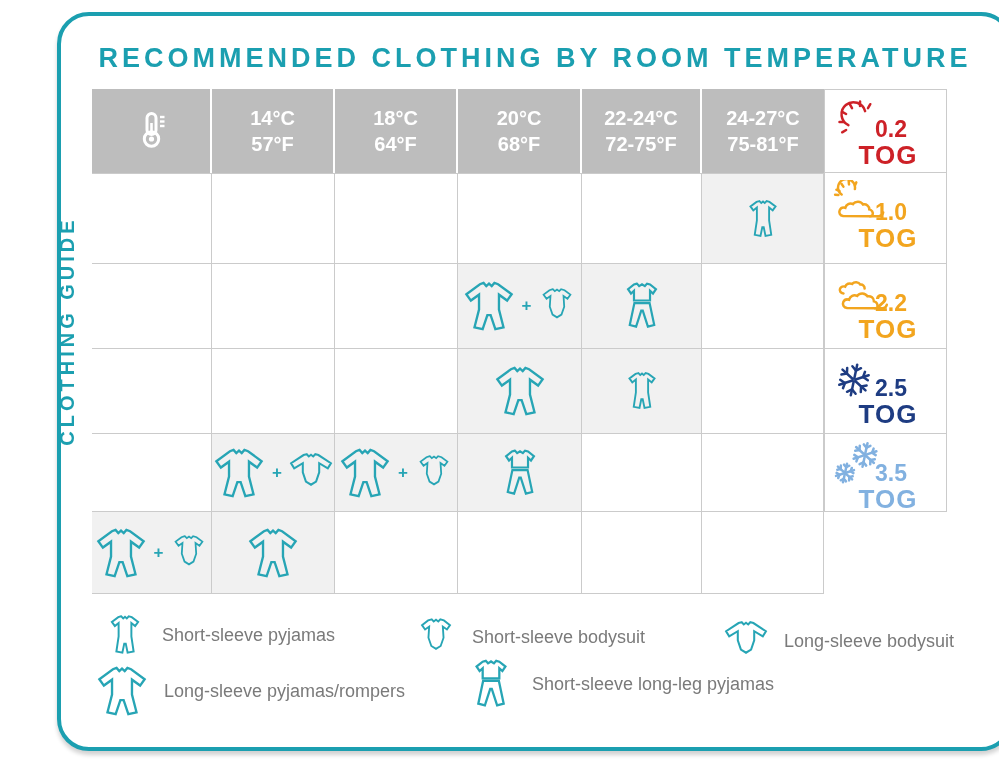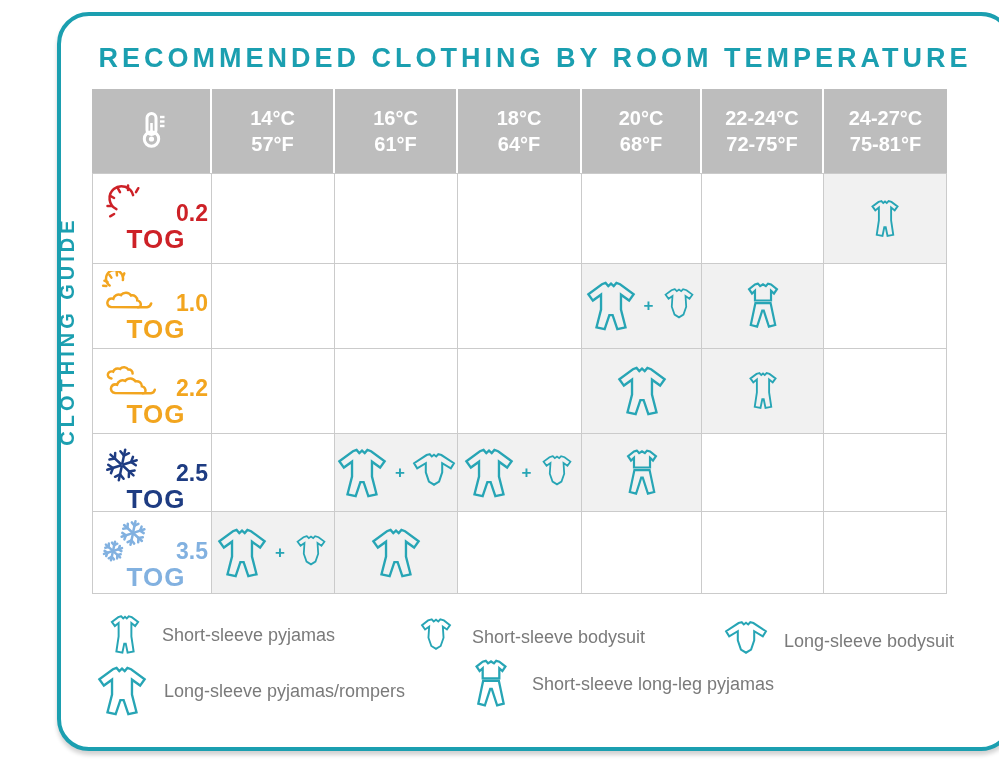--- a/index.html
+++ b/index.html
@@ -18,21 +18,21 @@
       justify-content:center;font-weight:bold;font-size:20px;line-height:26px;
       border-right:2px solid #fff;box-sizing:border-box;}
   .th.last{border-right:none;}
   .td{border-right:1px solid #CBCBCB;border-bottom:1px solid #CBCBCB;box-sizing:border-box;
       display:flex;align-items:center;justify-content:center;gap:3px;background:#fff;}
   .td.first{border-left:1px solid #CBCBCB;}
   .td.toprow{border-top:1px solid #CBCBCB;}
   .td.shade{background:#F1F1F1;}
   .tog-cell{position:relative;}
   .weather{position:absolute;left:8px;top:7px;}
-  .tog-num{position:absolute;left:50px;top:26px;font-size:23px;font-weight:bold;margin-left:33px;}
+  .tog-num{position:absolute;left:50px;top:26px;font-size:23px;font-weight:bold;}
   .tog-word{position:absolute;left:32px;top:50px;width:62px;text-align:center;
             font-size:26px;font-weight:bold;letter-spacing:1px;}
   .plus{color:#27A5B5;font-weight:bold;font-size:17px;margin:0 1px;}
   .garment{color:#27A5B5;flex:0 0 auto;}
   .legend-item{position:absolute;display:flex;align-items:center;gap:13px;
                color:#7A7A7A;font-size:18px;white-space:nowrap;}
 </style>
 </head>
 <body>
 
@@ -70,24 +70,20 @@
   <line x1="21.5" y1="14" x2="21.5" y2="25" stroke-width="2.6"></line>
   <line x1="30" y1="8" x2="34.5" y2="8" stroke-width="2.4"></line>
   <line x1="30" y1="12.5" x2="34.5" y2="12.5" stroke-width="2.4"></line>
   <line x1="30" y1="17" x2="34.5" y2="17" stroke-width="2.4"></line>
  </g>
           </svg>
         </div>
         <div class="th">
     <span>14°C</span>
     <span>57°F</span>
-        </div>
-        <div class="th">
-    <span>16°C</span>
-    <span>61°F</span>
         </div>
         <div class="th">
     <span>18°C</span>
     <span>64°F</span>
         </div>
         <div class="th">
     <span>20°C</span>
     <span>68°F</span>
         </div>
         <div class="th">

